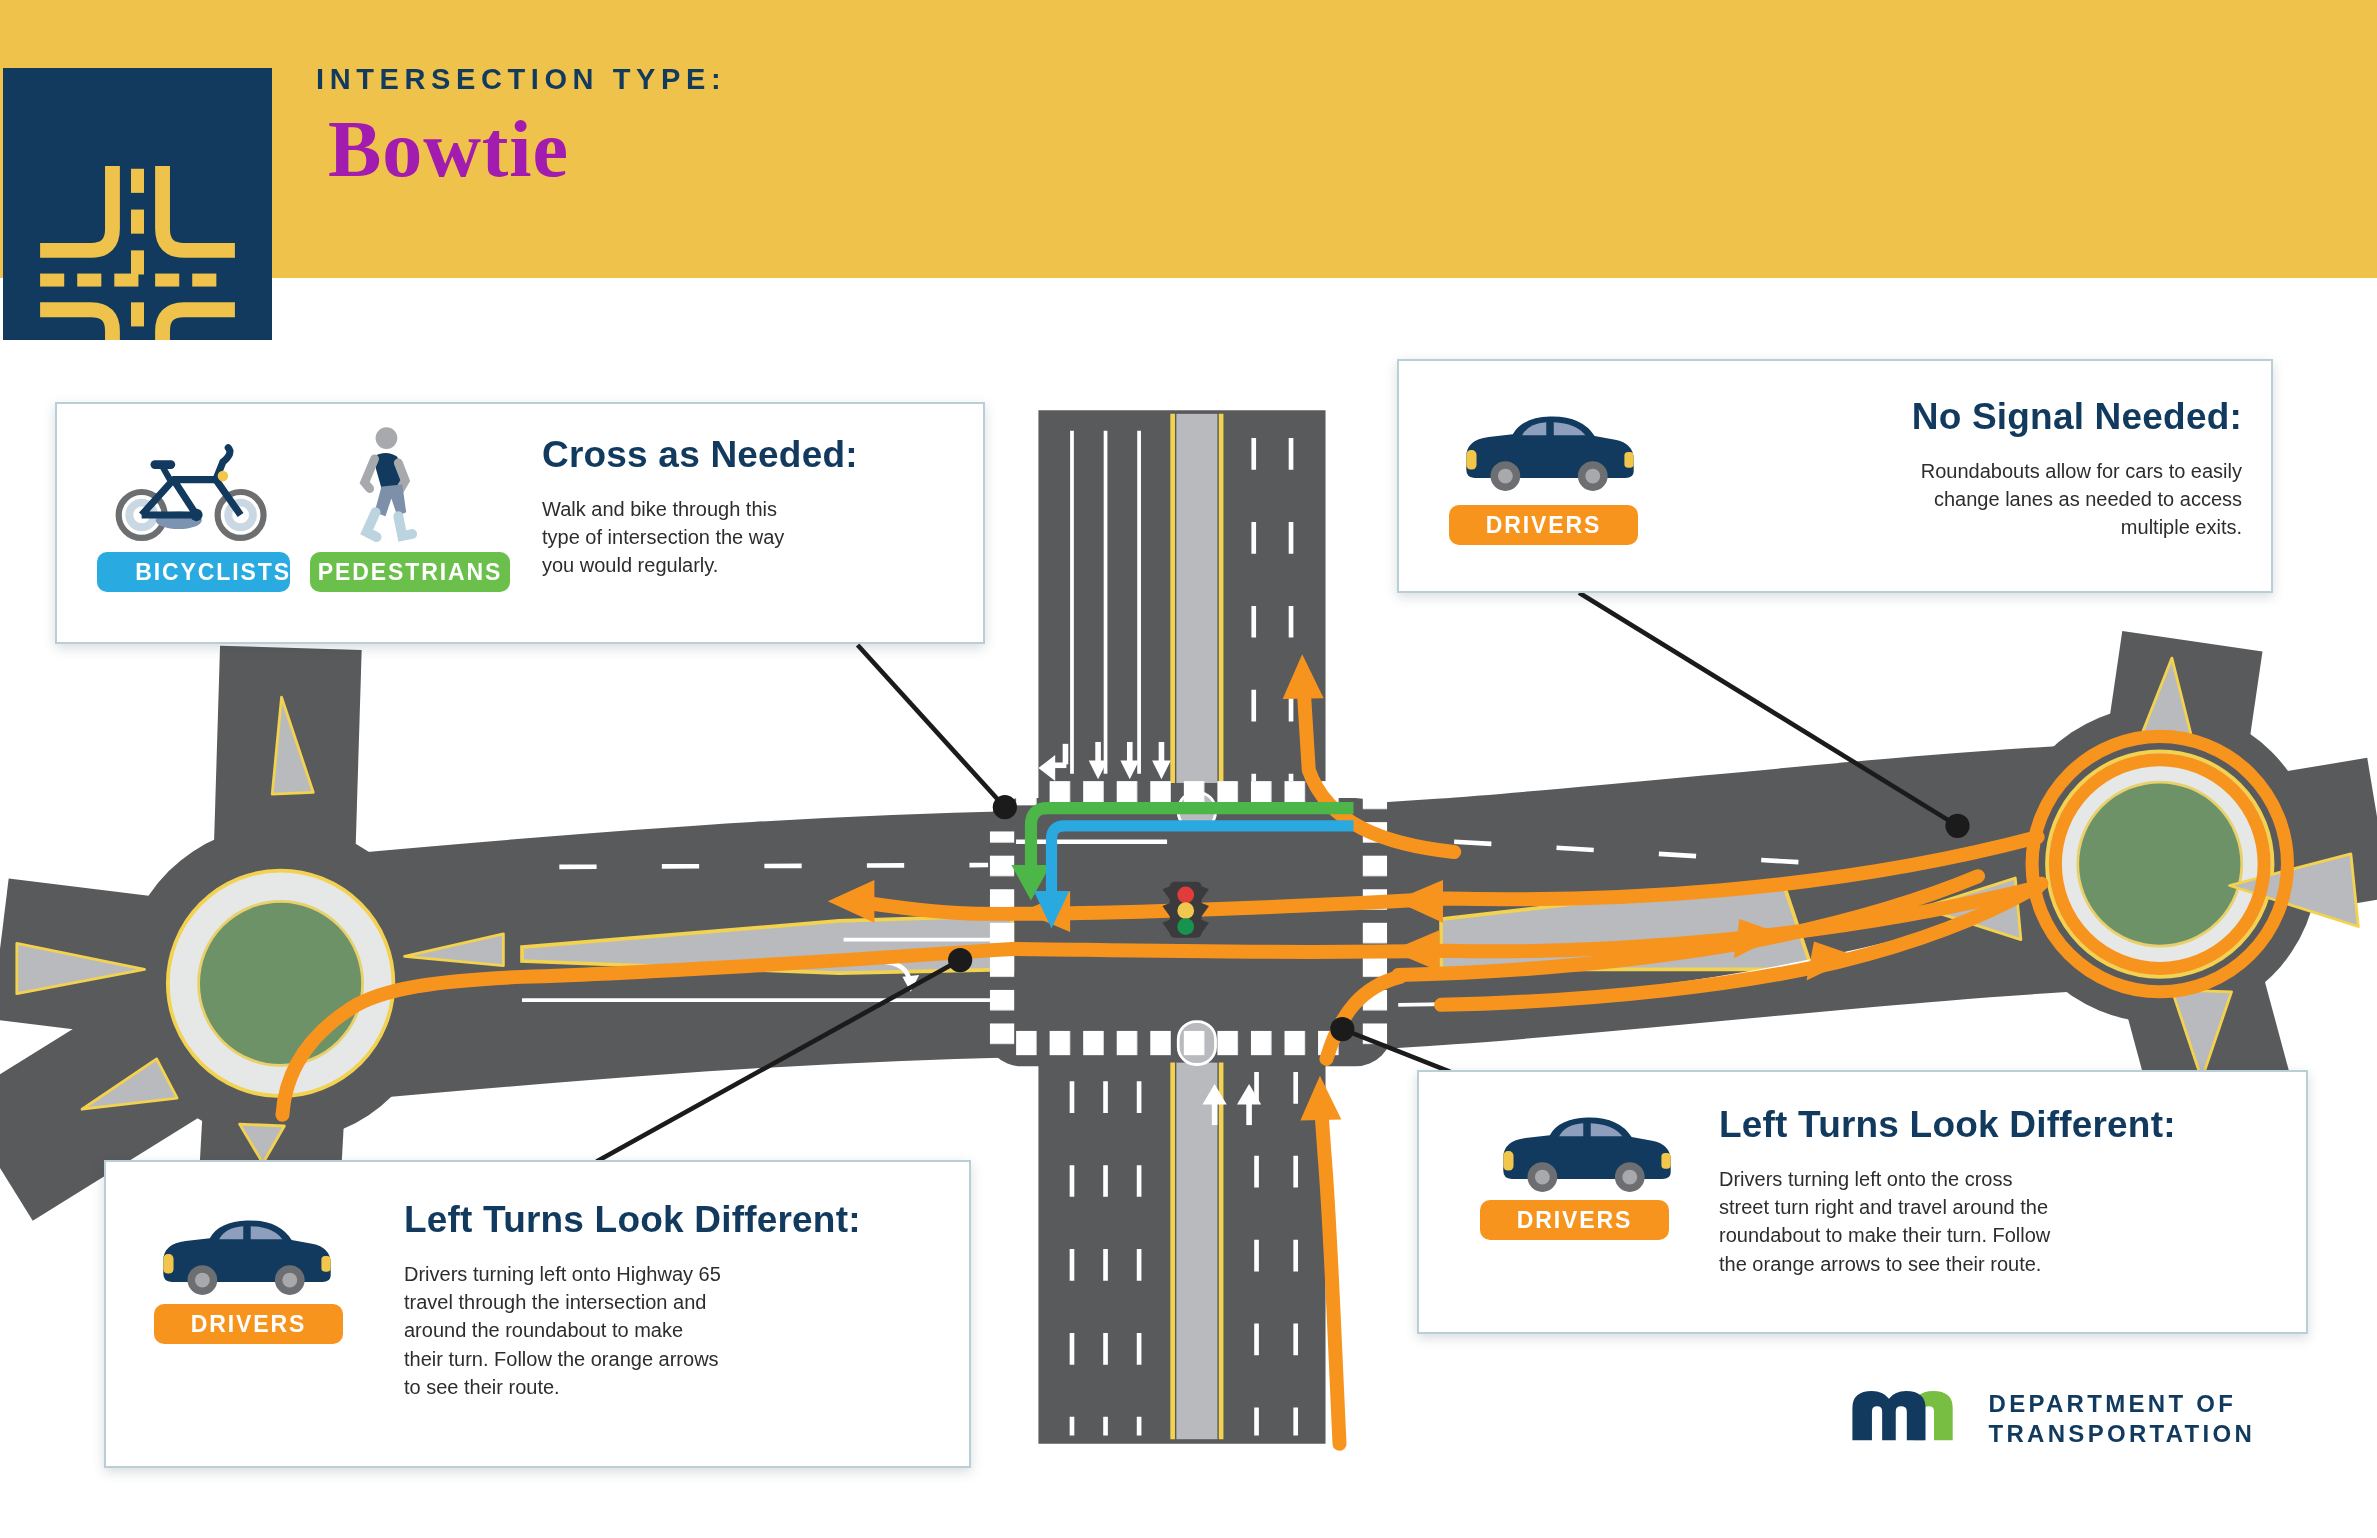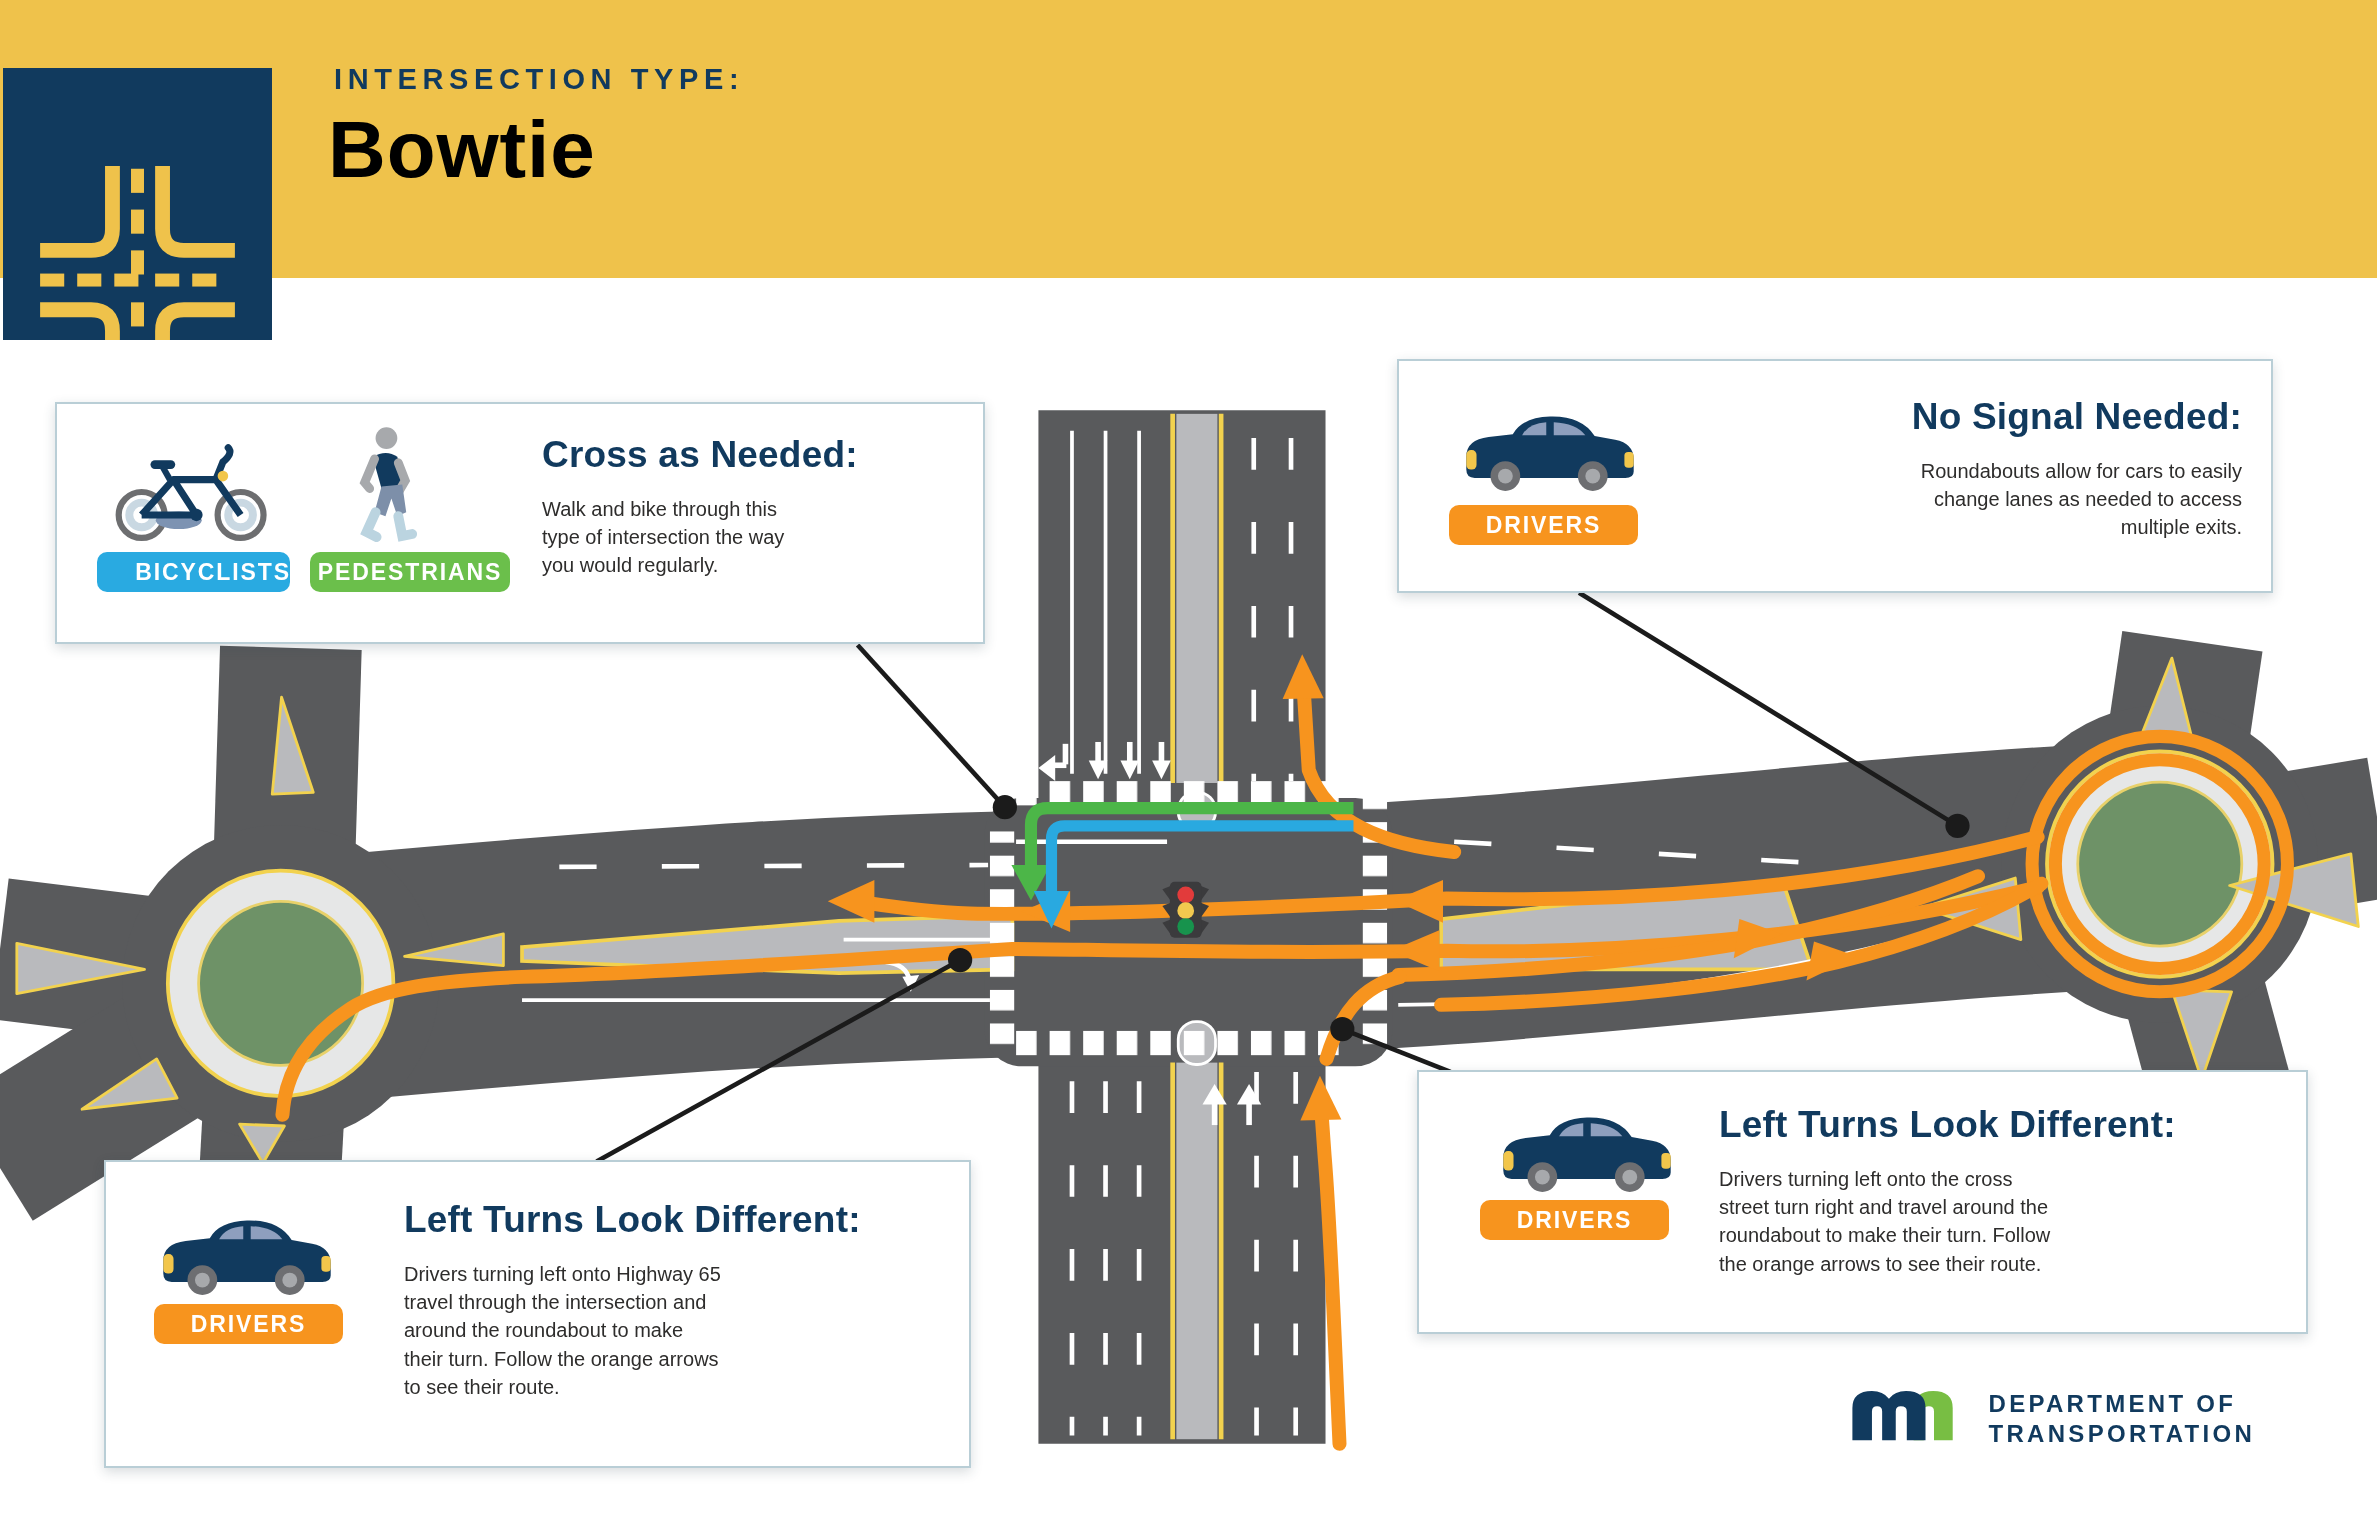--- a/index.html
+++ b/index.html
@@ -6,22 +6,22 @@
     --navy:#113A5E; --banner-yellow:#EFC24B; --road-gray:#595A5C; --median-gray:#B9BABD;
     --apron-gray:#E6E7E7; --island-green:#6E9267; --line-yellow:#F2D24E; --route-orange:#F7941E;
     --route-green:#4CB648; --route-blue:#29A9E0; --badge-cyan:#29AAE1; --badge-green:#6BBF4B;
     --badge-orange:#F7941E; --box-border:#B9CED6; --body-text:#2E2D2C; --logo-green:#78BE43; --white:#FFFFFF;
   }
   *{margin:0;padding:0;box-sizing:border-box;}
   html,body{width:2377px;height:1538px;}
   body{font-family:"Liberation Sans",sans-serif;background:#fff;position:relative;overflow:hidden;}
   .banner{position:absolute;left:0;top:0;width:2377px;height:278px;background:var(--banner-yellow);}
   .brand-square{position:absolute;left:2.8px;top:68px;width:269px;height:272px;background:var(--navy);}
-  .kicker{position:absolute;left:334px;top:63px;font-size:29px;font-weight:bold;letter-spacing:5.6px;color:var(--navy);}
-  .title{position:absolute;left:328px;top:104px;font-size:80px;font-weight:bold;color:#000000;letter-spacing:0.9px;}
+  .kicker{position:absolute;left:316px;top:63px;font-size:29px;font-weight:bold;letter-spacing:5.6px;color:var(--navy);}
+  .title{position:absolute;left:328px;top:104px;font-size:80px;font-weight:bold;color:#a21caf;letter-spacing:0.9px;font-family:Liberation Serif, serif;}
   .diagram-layer{position:absolute;left:0;top:0;width:2377px;height:1538px;}
   .callout{position:absolute;background:#fff;border:2.8px solid var(--box-border);box-shadow:0 3.7px 11.2px rgba(40,60,70,.18);}
   .co-heading{font-size:37px;font-weight:bold;color:var(--navy);margin-bottom:18.6px;letter-spacing:0.2px;}
   .co-body{font-size:20px;line-height:1.42;color:var(--body-text);white-space:pre-line;}
   .textcol{position:absolute;}
   .badge{position:absolute;display:flex;align-items:center;justify-content:center;color:#fff;font-weight:bold;
          font-size:23px;letter-spacing:1.9px;height:40px;border-radius:10px;}
   .badge.cyan{background:var(--badge-cyan);padding-left:39px;} .badge.green{background:var(--badge-green);} .badge.orange{background:var(--badge-orange);}
   .iconbox{position:absolute;}
   .logo{position:absolute;left:1849px;top:1387px;display:flex;align-items:flex-start;}

